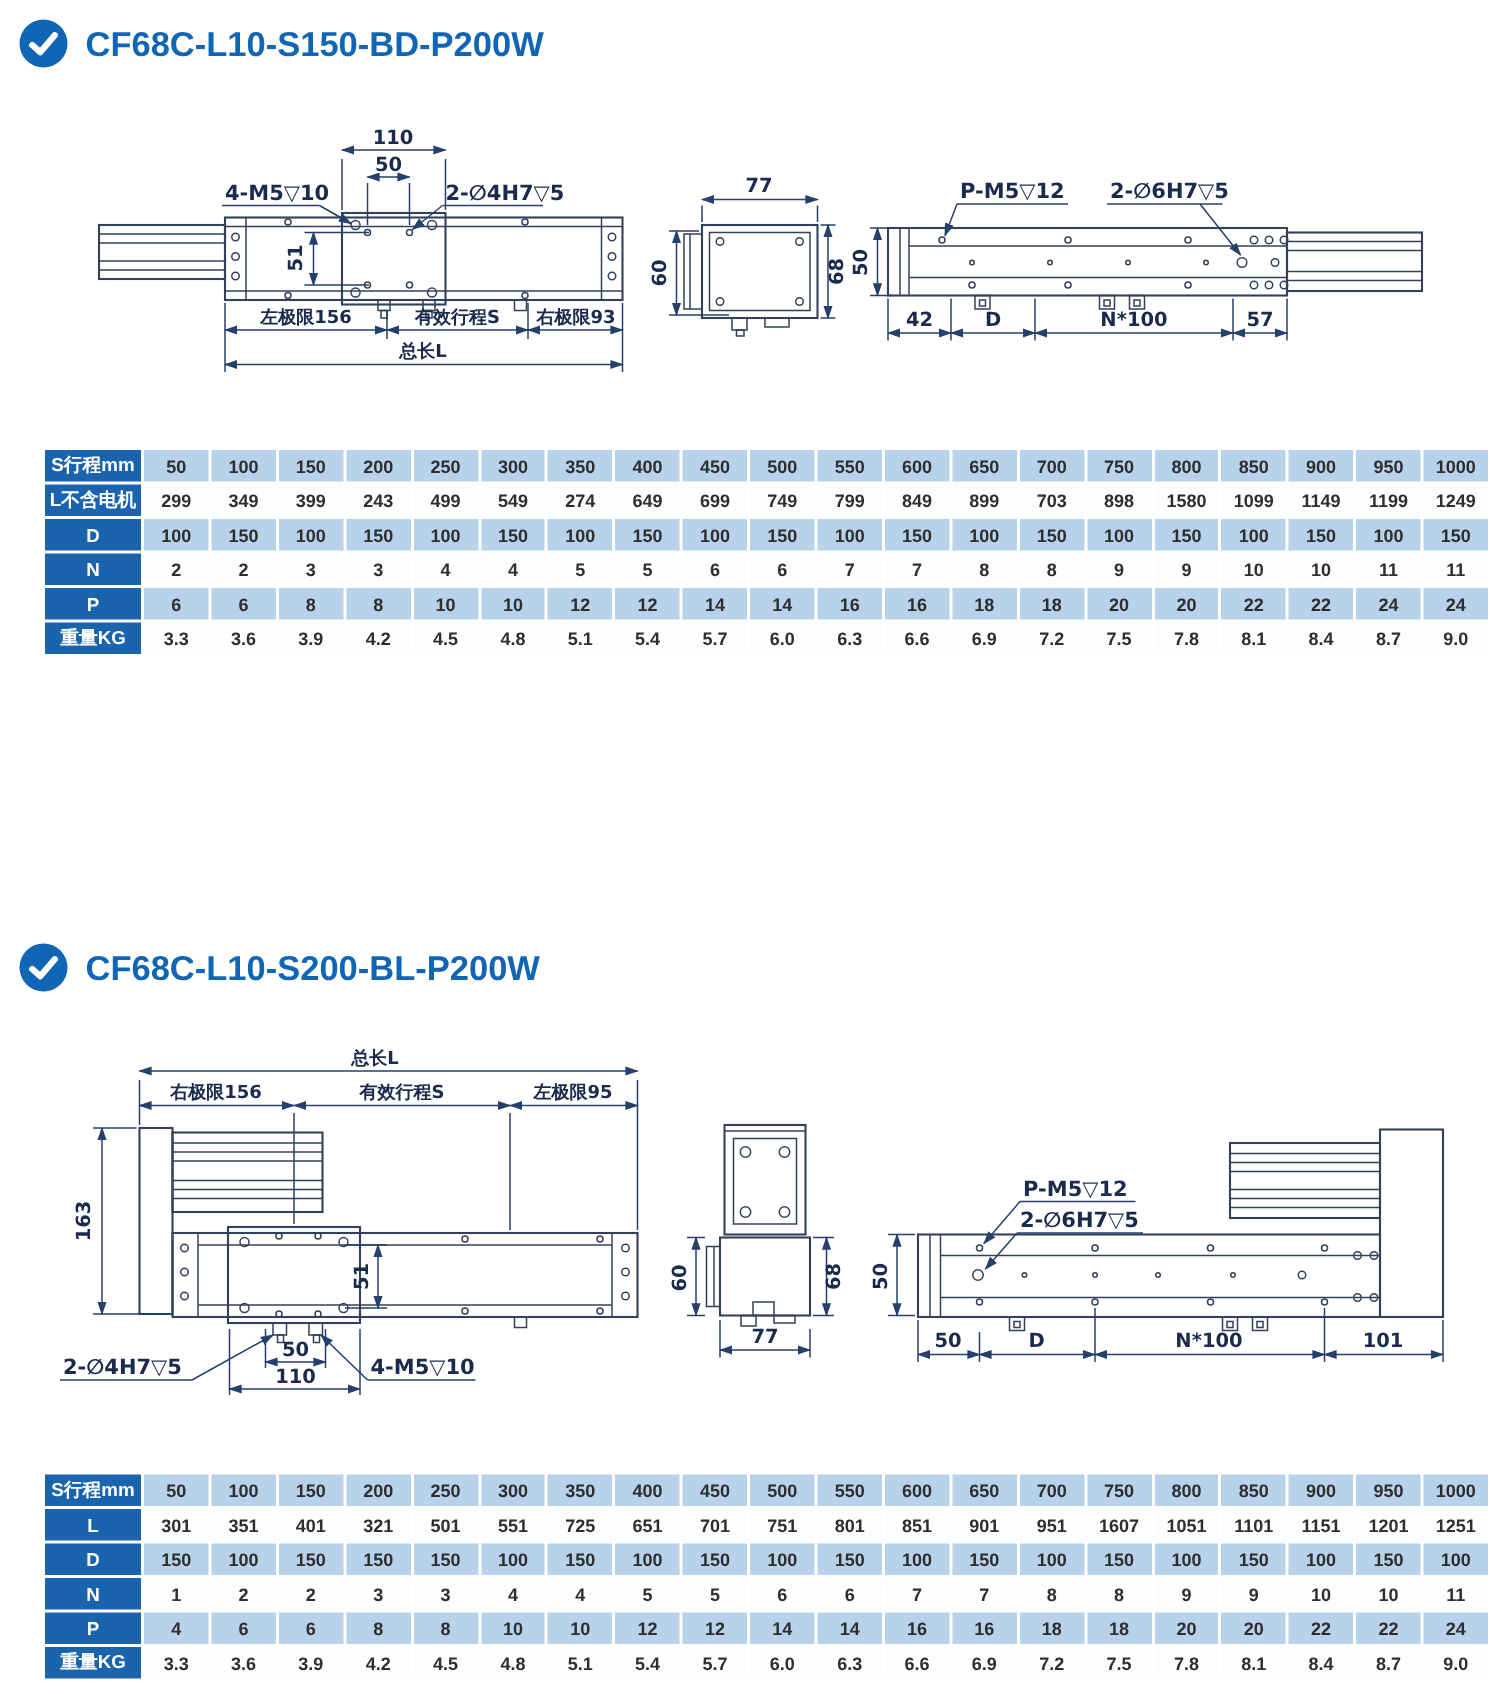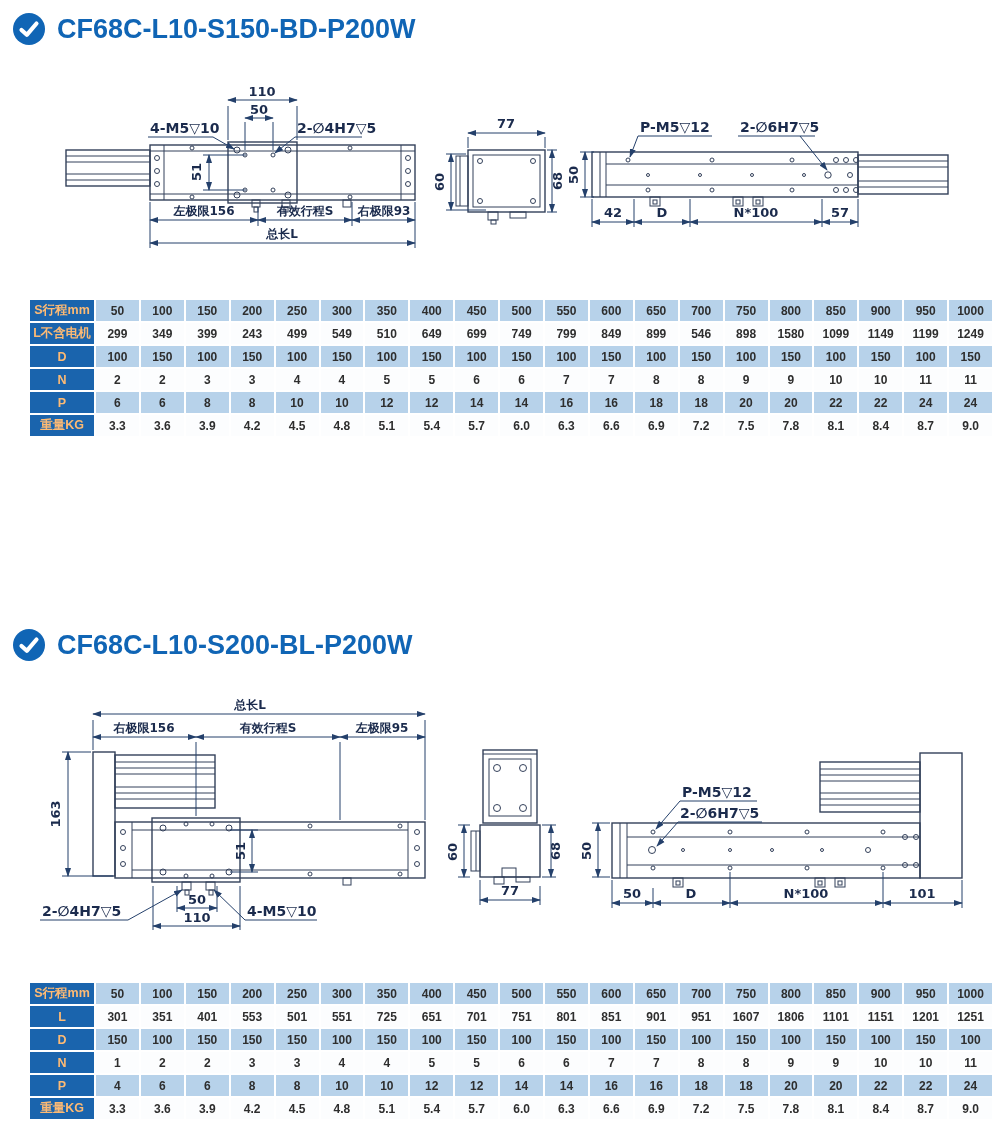--- a/index.html
+++ b/index.html
@@ -1,32 +1,32 @@
 <!DOCTYPE html>
 <html><head>
 <meta charset="utf-8">
 <style>
   html,body{margin:0;padding:0;background:#fff;}
   .page{position:relative;width:1000px;height:1129px;background:#ffffff;overflow:hidden;
         font-family:"Liberation Sans","DejaVu Sans",sans-serif;}
   .sec-title{position:absolute;display:flex;align-items:center;gap:11px;}
-  .sec-title .ttl{font-size:27px;font-weight:bold;color:#1065b5;letter-spacing:0px;}
+  .sec-title .ttl{font-size:23px;font-weight:bold;color:#1065b5;letter-spacing:0px;}
   .dwg{position:absolute;left:0;}
   
   .ln{stroke:#33405a;stroke-width:1;fill:none;}
   .lnb{stroke:#33405a;stroke-width:1.4;fill:none;}
   .dim{stroke:#24406b;stroke-width:1;fill:none;}
   text{fill:#1b2b4d;font-weight:bold;font-family:"DejaVu Sans","Liberation Sans",sans-serif;}
   .num{font-size:13px;text-anchor:middle;}
   .cjk{font-size:12px;text-anchor:middle;}
   .lbl{font-size:14px;text-anchor:start;}
   
   .spec-table{position:absolute;width:962px;display:grid;grid-template-columns:64px repeat(20,1fr);
               gap:2px;background:#ffffff;}
-  .spec-table .th{background:#1a64ad;color:#fdba74;font-size:12.5px;font-weight:bold;
+  .spec-table .th{background:#1a64ad;color:#ffffff;font-size:12.5px;font-weight:bold;
                   display:flex;align-items:center;justify-content:center;height:21px;}
   .spec-table .td{font-size:12px;font-weight:bold;color:#2e2e2e;
                   display:flex;align-items:center;justify-content:center;height:21px;}
   .spec-table .odd{background:#b7d2ea;}
   .spec-table .even{background:#fcfdfe;}
 </style>
 </head>
 <body>
 
 <div class="page">
@@ -230,28 +230,28 @@
       <div class="td odd">900</div>
       <div class="td odd">950</div>
       <div class="td odd">1000</div>
       <div class="th">L不含电机</div>
       <div class="td even">299</div>
       <div class="td even">349</div>
       <div class="td even">399</div>
       <div class="td even">243</div>
       <div class="td even">499</div>
       <div class="td even">549</div>
-      <div class="td even">510</div>
+      <div class="td even">274</div>
       <div class="td even">649</div>
       <div class="td even">699</div>
       <div class="td even">749</div>
       <div class="td even">799</div>
       <div class="td even">849</div>
       <div class="td even">899</div>
-      <div class="td even">546</div>
+      <div class="td even">703</div>
       <div class="td even">898</div>
       <div class="td even">1580</div>
       <div class="td even">1099</div>
       <div class="td even">1149</div>
       <div class="td even">1199</div>
       <div class="td even">1249</div>
       <div class="th">D</div>
       <div class="td odd">100</div>
       <div class="td odd">150</div>
       <div class="td odd">100</div>
@@ -543,33 +543,33 @@
       <div class="td odd">750</div>
       <div class="td odd">800</div>
       <div class="td odd">850</div>
       <div class="td odd">900</div>
       <div class="td odd">950</div>
       <div class="td odd">1000</div>
       <div class="th">L</div>
       <div class="td even">301</div>
       <div class="td even">351</div>
       <div class="td even">401</div>
-      <div class="td even">553</div>
+      <div class="td even">321</div>
       <div class="td even">501</div>
       <div class="td even">551</div>
       <div class="td even">725</div>
       <div class="td even">651</div>
       <div class="td even">701</div>
       <div class="td even">751</div>
       <div class="td even">801</div>
       <div class="td even">851</div>
       <div class="td even">901</div>
       <div class="td even">951</div>
       <div class="td even">1607</div>
-      <div class="td even">1806</div>
+      <div class="td even">1051</div>
       <div class="td even">1101</div>
       <div class="td even">1151</div>
       <div class="td even">1201</div>
       <div class="td even">1251</div>
       <div class="th">D</div>
       <div class="td odd">150</div>
       <div class="td odd">100</div>
       <div class="td odd">150</div>
       <div class="td odd">150</div>
       <div class="td odd">150</div>

